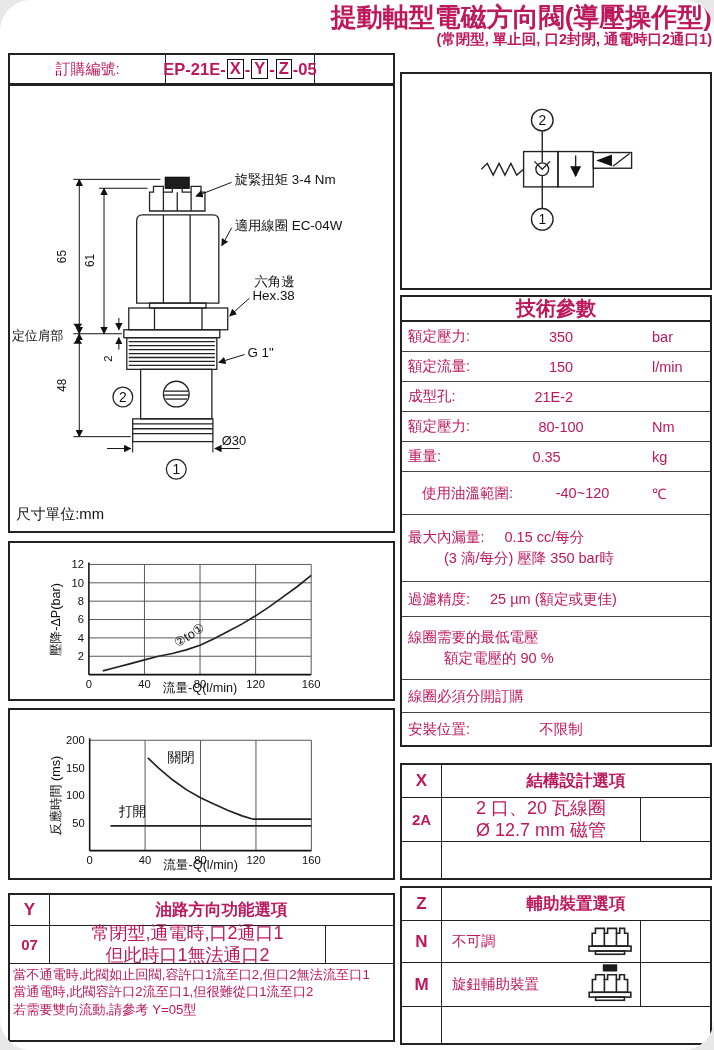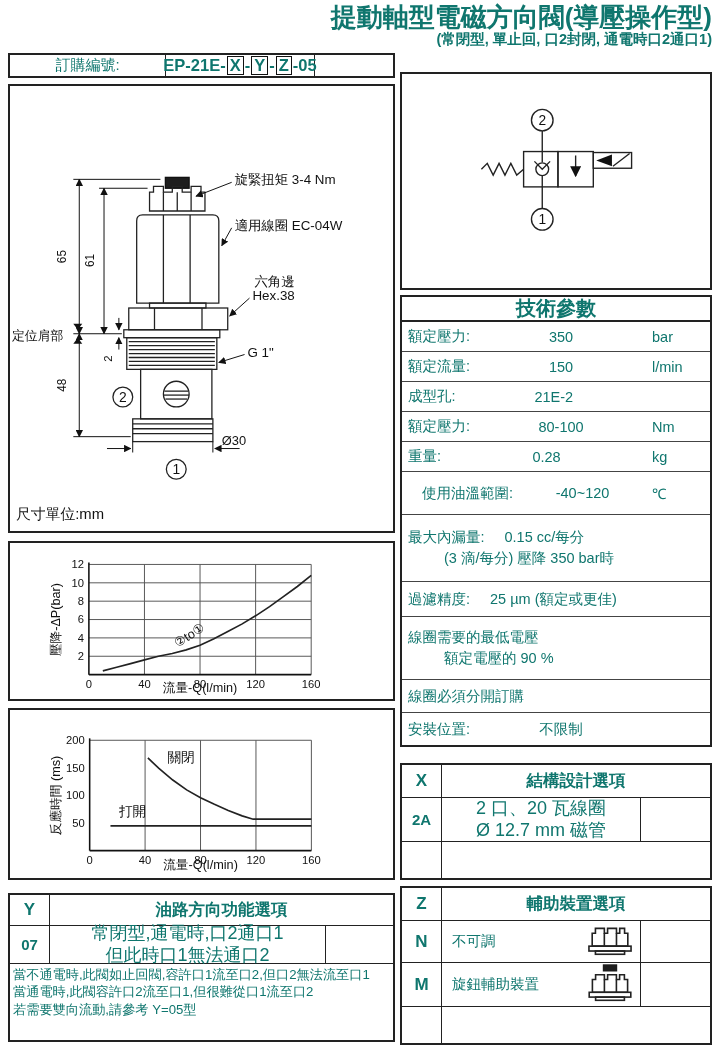--- a/index.html
+++ b/index.html
@@ -1,24 +1,24 @@
 <!DOCTYPE html>
 <html><head>
 <meta charset="utf-8">
 <style>
   html,body{margin:0;padding:0;background:#e8e8e8;}
   .page{position:relative;width:714px;height:1050px;background:#fff;overflow:hidden;
-        font-family:"Liberation Sans",sans-serif;color:#0f766e;}
+        font-family:"Liberation Sans",sans-serif;color:#be185d;border-radius:31px;}
   .box{position:absolute;border:2px solid #222;background:#fff;box-sizing:border-box;}
   
   .title-block{position:absolute;top:4px;right:2px;text-align:right;line-height:1.05;}
   .title-main{font-size:26px;font-weight:bold;letter-spacing:0;}
   .title-sub{font-size:14.5px;font-weight:bold;margin-top:1px;}
   
-  .order-box{left:8px;top:53px;width:387px;height:25px;display:flex;}
+  .order-box{left:8px;top:53px;width:387px;height:32px;display:flex;}
   .order-cell{display:flex;align-items:center;justify-content:center;box-sizing:border-box;height:100%;}
   .order-label{width:155px;font-size:15px;}
   .order-code{width:150px;border-left:1.5px solid #222;border-right:1.5px solid #222;font-weight:bold;font-size:16.5px;white-space:nowrap;}
   .order-empty{flex:1;}
   .code-boxed{border:1.3px solid #111;padding:0 2px;margin:0 1px;line-height:1.05;display:inline-block;}
   
   .drawing-box{left:8px;top:84px;width:387px;height:449px;}
   .chart-box{left:8px;width:387px;}
   .chart-box1{top:541px;height:160px;}
   .chart-box2{top:708px;height:172px;}
@@ -289,21 +289,21 @@
     <div class="tech-row h31">
         <div class="tr-line">
           <span class="tr-label">額定壓力:</span>
           <span class="tr-value">80-100</span>
           <span class="tr-unit">Nm</span>
         </div>
       </div>
     <div class="tech-row h31">
         <div class="tr-line">
           <span class="tr-label">重量:</span>
-          <span class="tr-value">0.28</span>
+          <span class="tr-value">0.35</span>
           <span class="tr-unit">kg</span>
         </div>
       </div>
     <div class="tech-row h43">
         <div class="tr-line">
           <span class="tr-label">使用油溫範圍:</span>
           <span class="tr-value">-40~120</span>
           <span class="tr-unit">℃</span>
         </div>
       </div>

